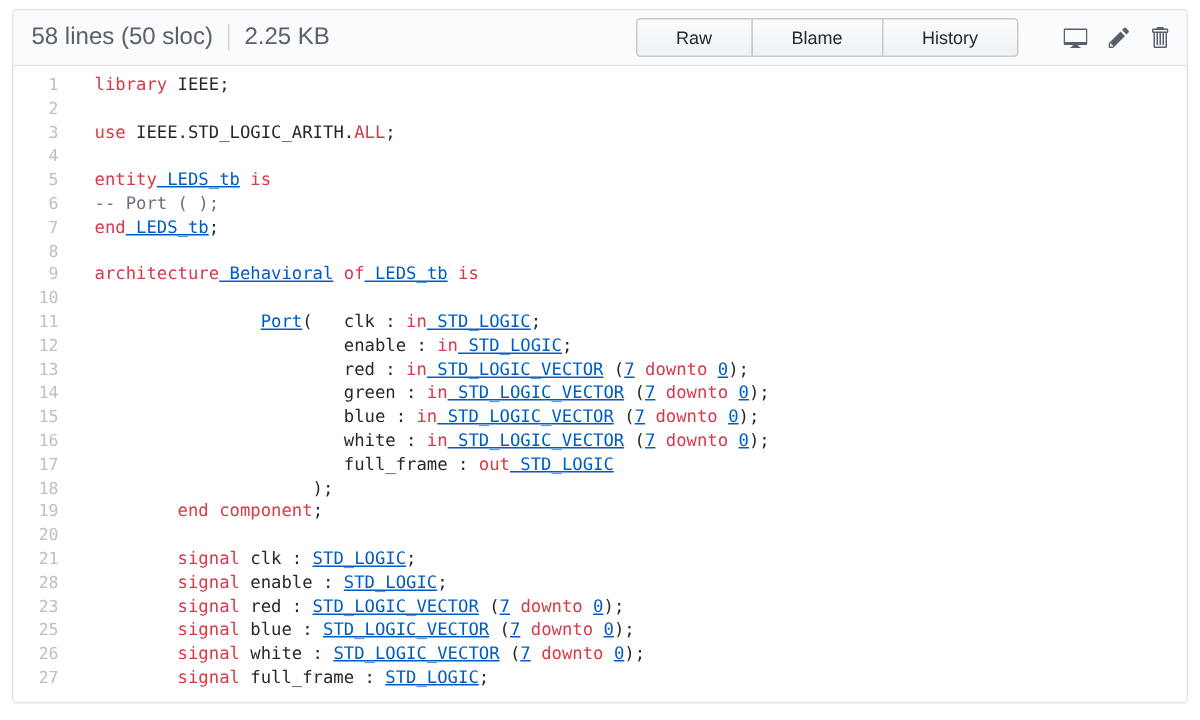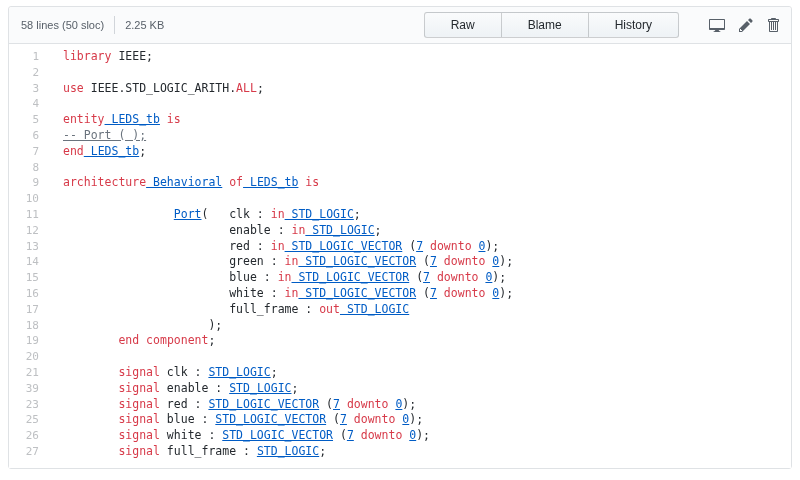--- a/index.html
+++ b/index.html
@@ -4,21 +4,21 @@
 <style>
   * { margin:0; padding:0; box-sizing:border-box; }
   html,body { width:800px; height:480px; background:#fff; overflow:hidden;
               font-family:"Liberation Sans", sans-serif; }
   .file-box { margin:6px 8px; border:1px solid #dfe2e5; border-radius:3px; background:#fff; }
 
   
   .file-header { display:flex; align-items:center; justify-content:space-between;
                  background:#fafbfc; border-bottom:1px solid #dfe2e5;
                  border-radius:3px 3px 0 0; padding:5px 12px; height:37px; }
-  .file-info { display:flex; align-items:center; font-size:11px; color:#586069; }
+  .file-info { display:flex; align-items:center; font-size:16px; color:#586069; }
   .info-divider { width:1px; height:18px; background:#d1d5da; margin:0 10px; display:inline-block; }
   .file-actions { display:flex; align-items:center; }
   .btn-group { display:flex; margin-right:16px; }
   .btn { font-family:"Liberation Sans", sans-serif; font-size:12px; font-weight:500;
          color:#24292e; padding:4px 26px; background:linear-gradient(-180deg,#fafbfc,#eff3f6 90%);
          border:1px solid rgba(27,31,35,0.2); margin-left:-1px; cursor:pointer; line-height:1.4; }
   .btn:first-child { border-radius:3px 0 0 3px; margin-left:0; }
   .btn:last-child { border-radius:0 3px 3px 0; }
   .icon-btn { background:none; border:none; cursor:pointer; margin-left:14px;
               display:flex; align-items:center; padding:0; }
@@ -27,21 +27,21 @@
   
   .code-area { padding:5px 0 8px 0; background:#fff; }
   .code-row { display:flex; height:15.8px; line-height:15.8px;
               font-family:"DejaVu Sans Mono", monospace; font-size:11.5px; }
   .line-num { width:30px; min-width:30px; text-align:right;
               color:var(--line_number, #bec0c3); font-size:11px; cursor:pointer;
               user-select:none; }
   .line-code { white-space:pre; padding-left:24px; color:var(--plain, #24292e); }
   .tok-k { color:var(--keyword, #d73a49);margin-top:39px; }
   .tok-t { color:var(--type, #005cc5);text-decoration:underline; }
-  .tok-c { color:var(--comment, #6a737d);text-decoration:underline; }
+  .tok-c { color:var(--comment, #6a737d); }
   .tok-p { color:var(--plain, #24292e); }
 </style>
 </head>
 <body>
 
 <div class="file-box">
   <div class="file-header">
     <div class="file-info">
       <span>58 lines (50 sloc)</span>
       <span class="info-divider"></span>
@@ -147,21 +147,21 @@
       </div>
       <div class="code-row">
         <span class="line-num">20</span>
         <span class="line-code"></span>
       </div>
       <div class="code-row">
         <span class="line-num">21</span>
         <span class="line-code"><span class="tok-p">        </span><span class="tok-k">signal</span><span class="tok-p"> clk : </span><span class="tok-t">STD_LOGIC</span><span class="tok-p">;</span></span>
       </div>
       <div class="code-row">
-        <span class="line-num">39</span>
+        <span class="line-num">28</span>
         <span class="line-code"><span class="tok-p">        </span><span class="tok-k">signal</span><span class="tok-p"> enable : </span><span class="tok-t">STD_LOGIC</span><span class="tok-p">;</span></span>
       </div>
       <div class="code-row">
         <span class="line-num">23</span>
         <span class="line-code"><span class="tok-p">        </span><span class="tok-k">signal</span><span class="tok-p"> red : </span><span class="tok-t">STD_LOGIC_VECTOR</span><span class="tok-p"> (</span><span class="tok-t">7</span><span class="tok-p"> </span><span class="tok-k">downto</span><span class="tok-p"> </span><span class="tok-t">0</span><span class="tok-p">);</span></span>
       </div>
       <div class="code-row">
         <span class="line-num">25</span>
         <span class="line-code"><span class="tok-p">        </span><span class="tok-k">signal</span><span class="tok-p"> blue : </span><span class="tok-t">STD_LOGIC_VECTOR</span><span class="tok-p"> (</span><span class="tok-t">7</span><span class="tok-p"> </span><span class="tok-k">downto</span><span class="tok-p"> </span><span class="tok-t">0</span><span class="tok-p">);</span></span>
       </div>

